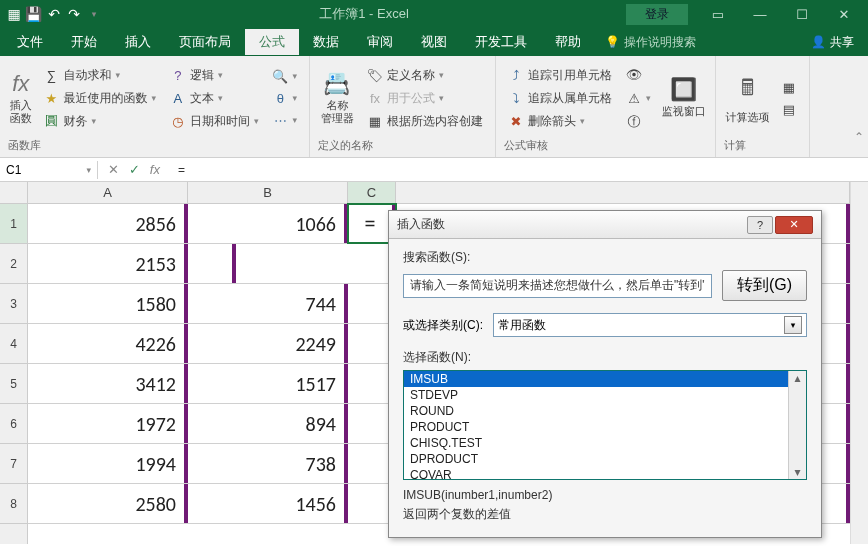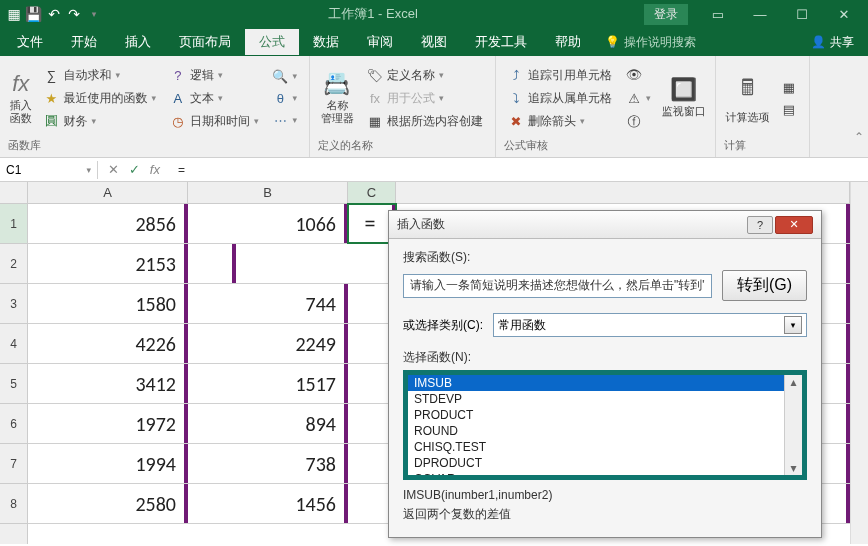--- a/index.html
+++ b/index.html
@@ -3,21 +3,21 @@
 <meta charset="utf-8">
 <style>
 *{margin:0;padding:0;box-sizing:border-box;font-family:"Microsoft YaHei",SimSun,sans-serif;font-size:12px}
 body{background:#fff;width:868px;height:546px;overflow:hidden;position:relative}
 .titlebar{height:28px;background:#0e6637;display:flex;align-items:center;color:#fff}
 .tb-left{display:flex;align-items:center;gap:4px;padding-left:6px}
 .tb-icon{width:16px;height:16px;display:flex;align-items:center;justify-content:center;color:#fff;font-size:14px}
 .tb-title{flex:1;text-align:center;color:#b8d8c5;font-size:13px}
 .tb-right{display:flex;align-items:center;gap:2px;padding-right:4px}
 .tb-btn{width:40px;height:28px;display:flex;align-items:center;justify-content:center;color:#c9e0d3;font-size:13px}
-.login-btn{background:#2a8656;padding:2px 10px;color:#e5e5e5;font-size:12px;margin-right:8px}
+.login-btn{background:#2a8656;padding:2px 19px;color:#0f172a;font-size:12px;margin-right:8px}
 .menubar{height:28px;background:#0e6637;display:flex;align-items:center;padding-left:3px}
 .menu-item{padding:4px 14px;color:#fff;font-size:13px;cursor:pointer}
 .menu-item.active{background:#f0f0f0;color:#3a7f56}
 .menu-share{margin-left:auto;padding:4px 14px;color:#fff;display:flex;align-items:center;gap:4px}
 .tell-me{color:#b8d8c5;display:flex;align-items:center;gap:4px;padding:4px 10px}
 .ribbon{height:102px;background:#f0f0f0;border-bottom:1px solid #d0d0d0;display:flex}
 .ribbon-group{border-right:1px solid #d8d8d8;padding:4px 8px 2px;display:flex;flex-direction:column}
 .ribbon-group-body{flex:1;display:flex;gap:6px}
 .ribbon-group-label{color:#666;font-size:11px;padding:2px 0}
 .big-btn{display:flex;flex-direction:column;align-items:center;justify-content:center;width:44px;gap:2px;padding:4px 0}
@@ -55,21 +55,21 @@
 .dlg-title-btns{margin-left:auto;display:flex;gap:2px}
 .dlg-tbtn{width:26px;height:18px;display:flex;align-items:center;justify-content:center;border:1px solid #999;border-radius:2px;font-size:11px;background:#e8e8e8}
 .dlg-close{background:#c74433;color:#fff;border-color:#a03325;width:38px}
 .dlg-body{padding:10px 14px 14px}
 .dlg-label{color:#333;font-size:12px;margin-bottom:4px}
 .dlg-row{display:flex;gap:10px;align-items:center;margin-bottom:12px}
 .dlg-text{flex:1;border:1px solid #7a9cb8;padding:4px 6px;background:#fff;color:#333;font-size:12px}
 .dlg-gobtn{border:1px solid #8a8a8a;background:linear-gradient(#fdfdfd,#e4e4e4);padding:4px 14px;border-radius:2px;font-size:16px}
 .dlg-select{flex:1;border:1px solid #7a9cb8;padding:2px 4px;background:#fff;display:flex;align-items:center;justify-content:space-between;font-size:12px}
 .dlg-sel-btn{width:18px;height:18px;border:1px solid #888;background:linear-gradient(#fdfdfd,#e0e0e0);display:flex;align-items:center;justify-content:center;font-size:9px}
-.dlg-list{border:5px solid #0f766e;background:#fff;height:110px;overflow:hidden;position:relative;margin-bottom:8px}
+.dlg-list{border:1px solid #0f766e;background:#fff;height:110px;overflow:hidden;position:relative;margin-bottom:8px}
 .dlg-list-inner{position:absolute;left:0;right:18px;top:0}
 .dlg-li{padding:1px 6px;font-size:12px;color:#222}
 .dlg-li.sel{background:#0a68c9;color:#fff}
 .dlg-list-scroll{position:absolute;right:0;top:0;width:18px;height:100%;background:#efefef;border-left:1px solid #ccc;display:flex;flex-direction:column;justify-content:space-between;align-items:center;font-size:9px;color:#666}
 .dlg-sig{font-size:12px;color:#333;margin-bottom:4px}
 .dlg-desc{font-size:12px;color:#333}
 </style>
 </head>
 <body>
 
@@ -359,22 +359,22 @@
       <div class="dlg-select">
         <span>常用函数</span>
         <span class="dlg-sel-btn">▾</span>
       </div>
     </div>
     <div class="dlg-label">选择函数(N):</div>
     <div class="dlg-list">
       <div class="dlg-list-inner" id="fnlist">
           <div class="dlg-li sel">IMSUB</div>
           <div class="dlg-li">STDEVP</div>
+          <div class="dlg-li">ROUND</div>
           <div class="dlg-li">PRODUCT</div>
-          <div class="dlg-li">ROUND</div>
           <div class="dlg-li">CHISQ.TEST</div>
           <div class="dlg-li">DPRODUCT</div>
           <div class="dlg-li">COVAR</div>
         </div>
       <div class="dlg-list-scroll">
           <span>▴</span>
           <span>▾</span>
         </div>
     </div>
     <div class="dlg-sig">IMSUB(inumber1,inumber2)</div>

